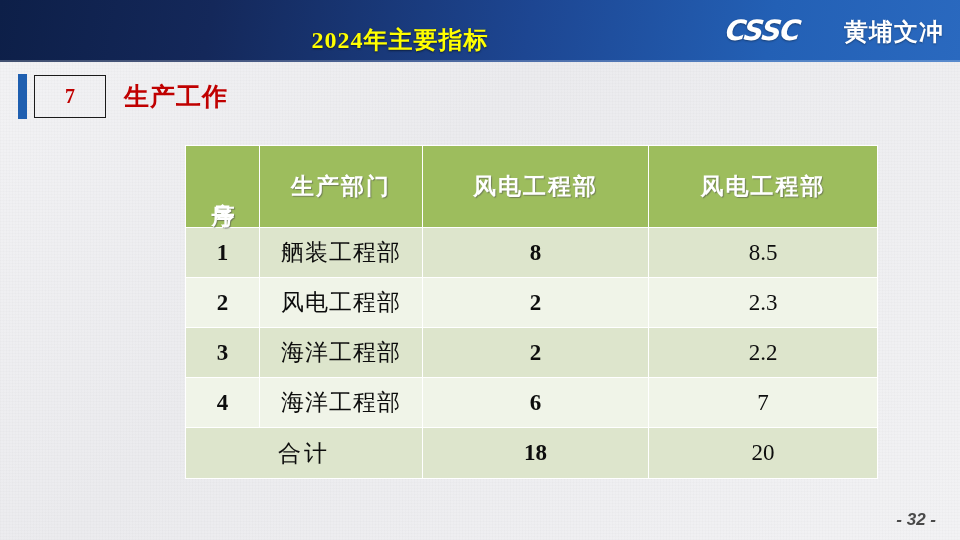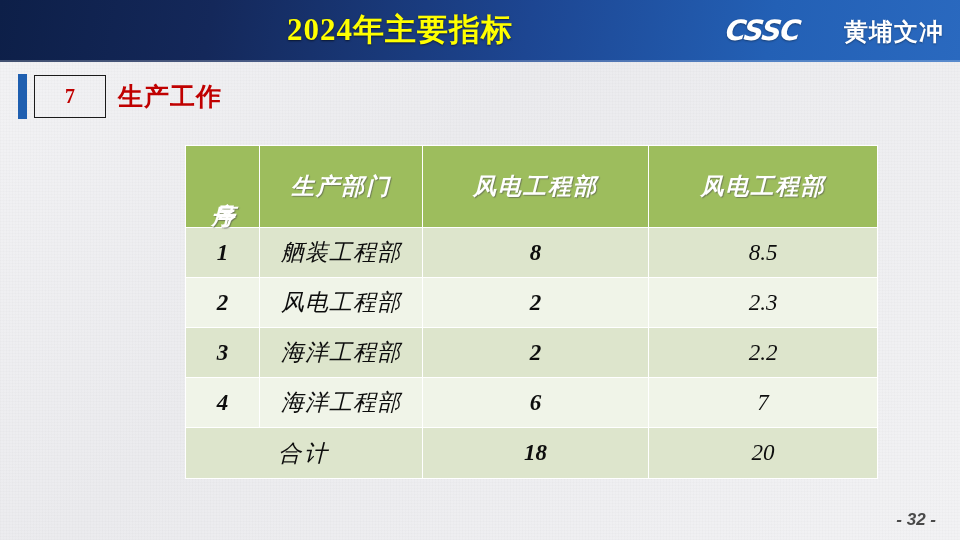--- a/index.html
+++ b/index.html
@@ -32,25 +32,25 @@
   }
   .banner:after {
     content: "";
     position: absolute;
     left: 0; bottom: 0; width: 100%; height: 2px;
     background: rgba(255,255,255,0.22);
   }
 
   .banner-title {
     position: absolute;
-    left: 0; top: 9px;
+    left: 0; top: 24px;
     width: 960px;
     text-align: center;
     font-family: "Liberation Serif", "DejaVu Serif", serif;
-    font-size: 31px;
+    font-size: 24px;
     font-weight: 700;
     letter-spacing: 1px;
     color: #ffff00;
     text-shadow: 0 1px 2px rgba(0,0,0,0.55);
     padding-right: 160px;
   }
 
   .logo {
     position: absolute;
     right: 16px; top: 14px;
@@ -96,34 +96,33 @@
     align-items: center;
     justify-content: center;
   }
   .section-num {
     font-family: "Liberation Serif", "DejaVu Serif", serif;
     font-size: 20px;
     font-weight: 700;
     color: #c00000;
   }
   .section-title {
-    margin-left: 12px;
+    margin-left: 18px;
     font-family: "DejaVu Sans", "Liberation Sans", sans-serif;
     font-size: 25px;
     font-weight: 700;
     color: #c00000;
     letter-spacing: 1px;
   }
 
   
   .table-wrap {
     position: absolute;
     left: 185px; top: 145px;
     width: 688px;
-    font-style: italic;
   }
   table.grid {
     width: 100%;
     border-collapse: separate;
     border-spacing: 1.5px;
     background: #ffffff;
     table-layout: fixed;
   }
   table.grid th,
   table.grid td {

